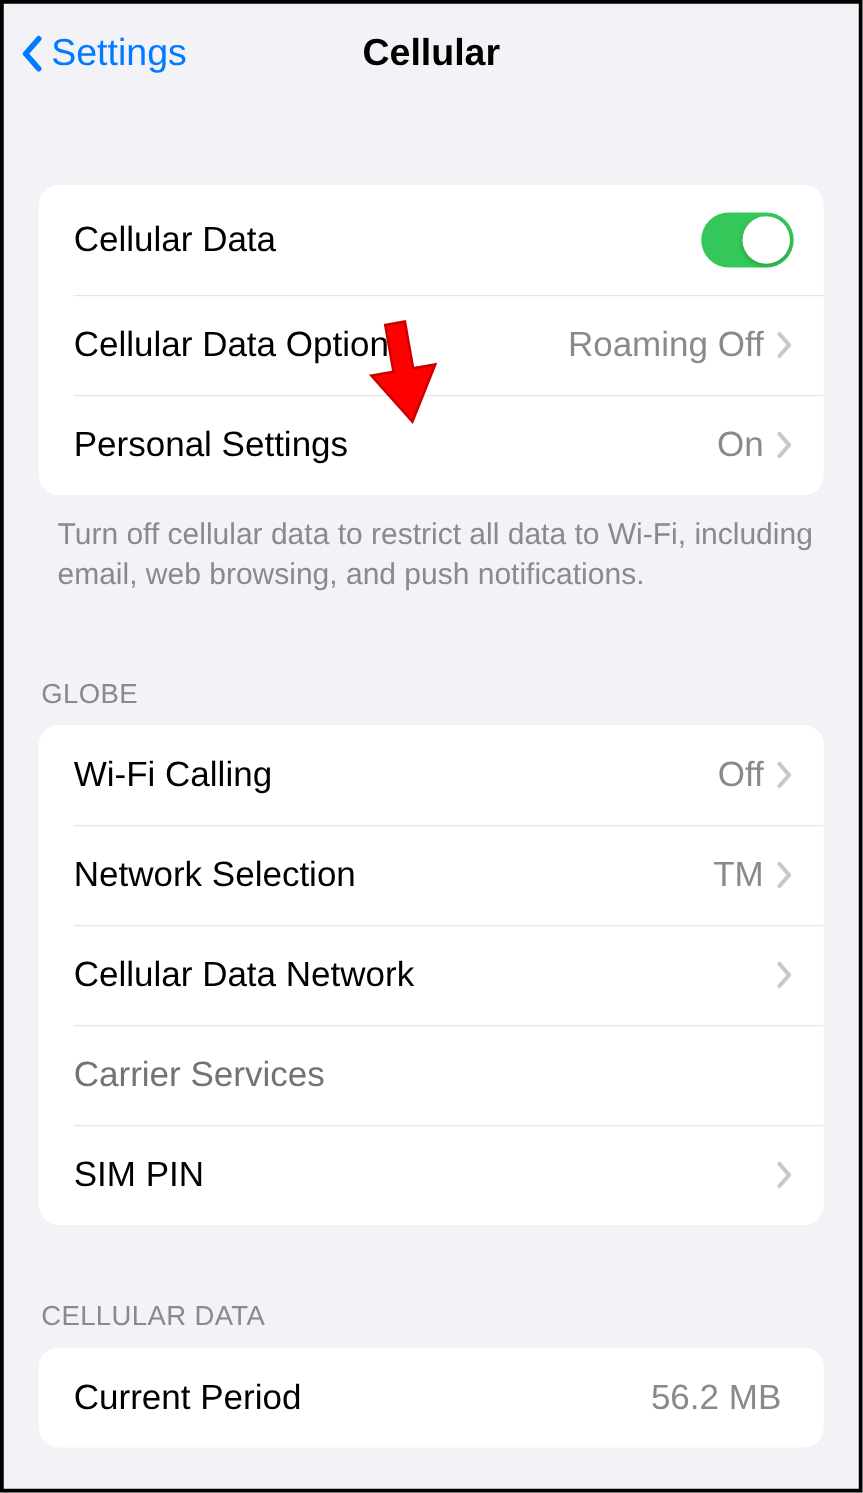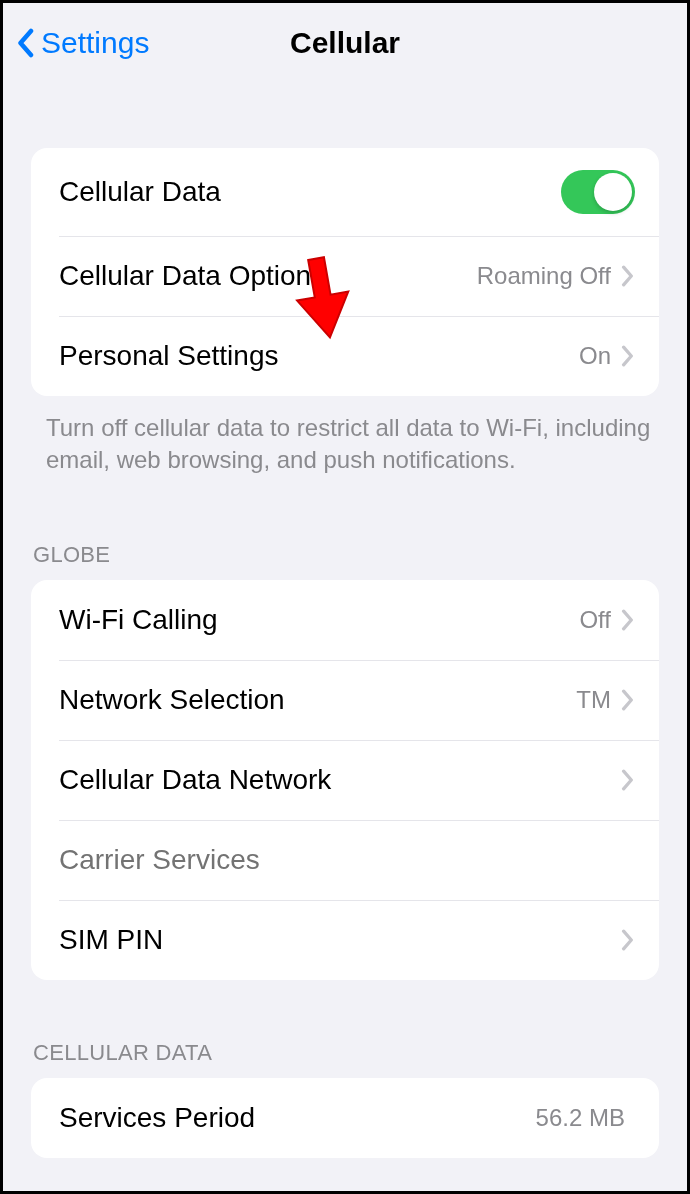--- a/index.html
+++ b/index.html
@@ -82,21 +82,21 @@
     }
     .row-label {
       flex: 1;
       font-size: 28px;
       color: #000;
     }
     .row-label.link {
       color: #737373;
     }
     .row-value {
-      font-size: 24px;
+      font-size: 28px;
       color: #8a8a8e;
       margin-right: 10px;
     }
     .chevron {
       width: 14px;
       height: 22px;
       flex-shrink: 0;
     }
     .toggle {
       width: 74px;
@@ -221,21 +221,21 @@
       </div>
 
     </div>
   </div>
 
   <div class="section celldata">
     <div class="section-header">CELLULAR DATA</div>
     <div class="list">
 
       <div class="row">
-        <div class="row-label">Services Period</div>
+        <div class="row-label">Current Period</div>
         <div class="row-value">56.2 MB</div>
       </div>
 
     </div>
   </div>
 
 </div>
 
 <svg class="arrow-annotation" viewBox="0 0 60 85">
   <path d="M 22 2 L 38 2 L 38 40 L 56 40 L 30 82 L 4 40 L 22 40 Z" fill="#ff0000" stroke="#cc0000" stroke-width="2" transform="rotate(-10 30 42)"></path>

